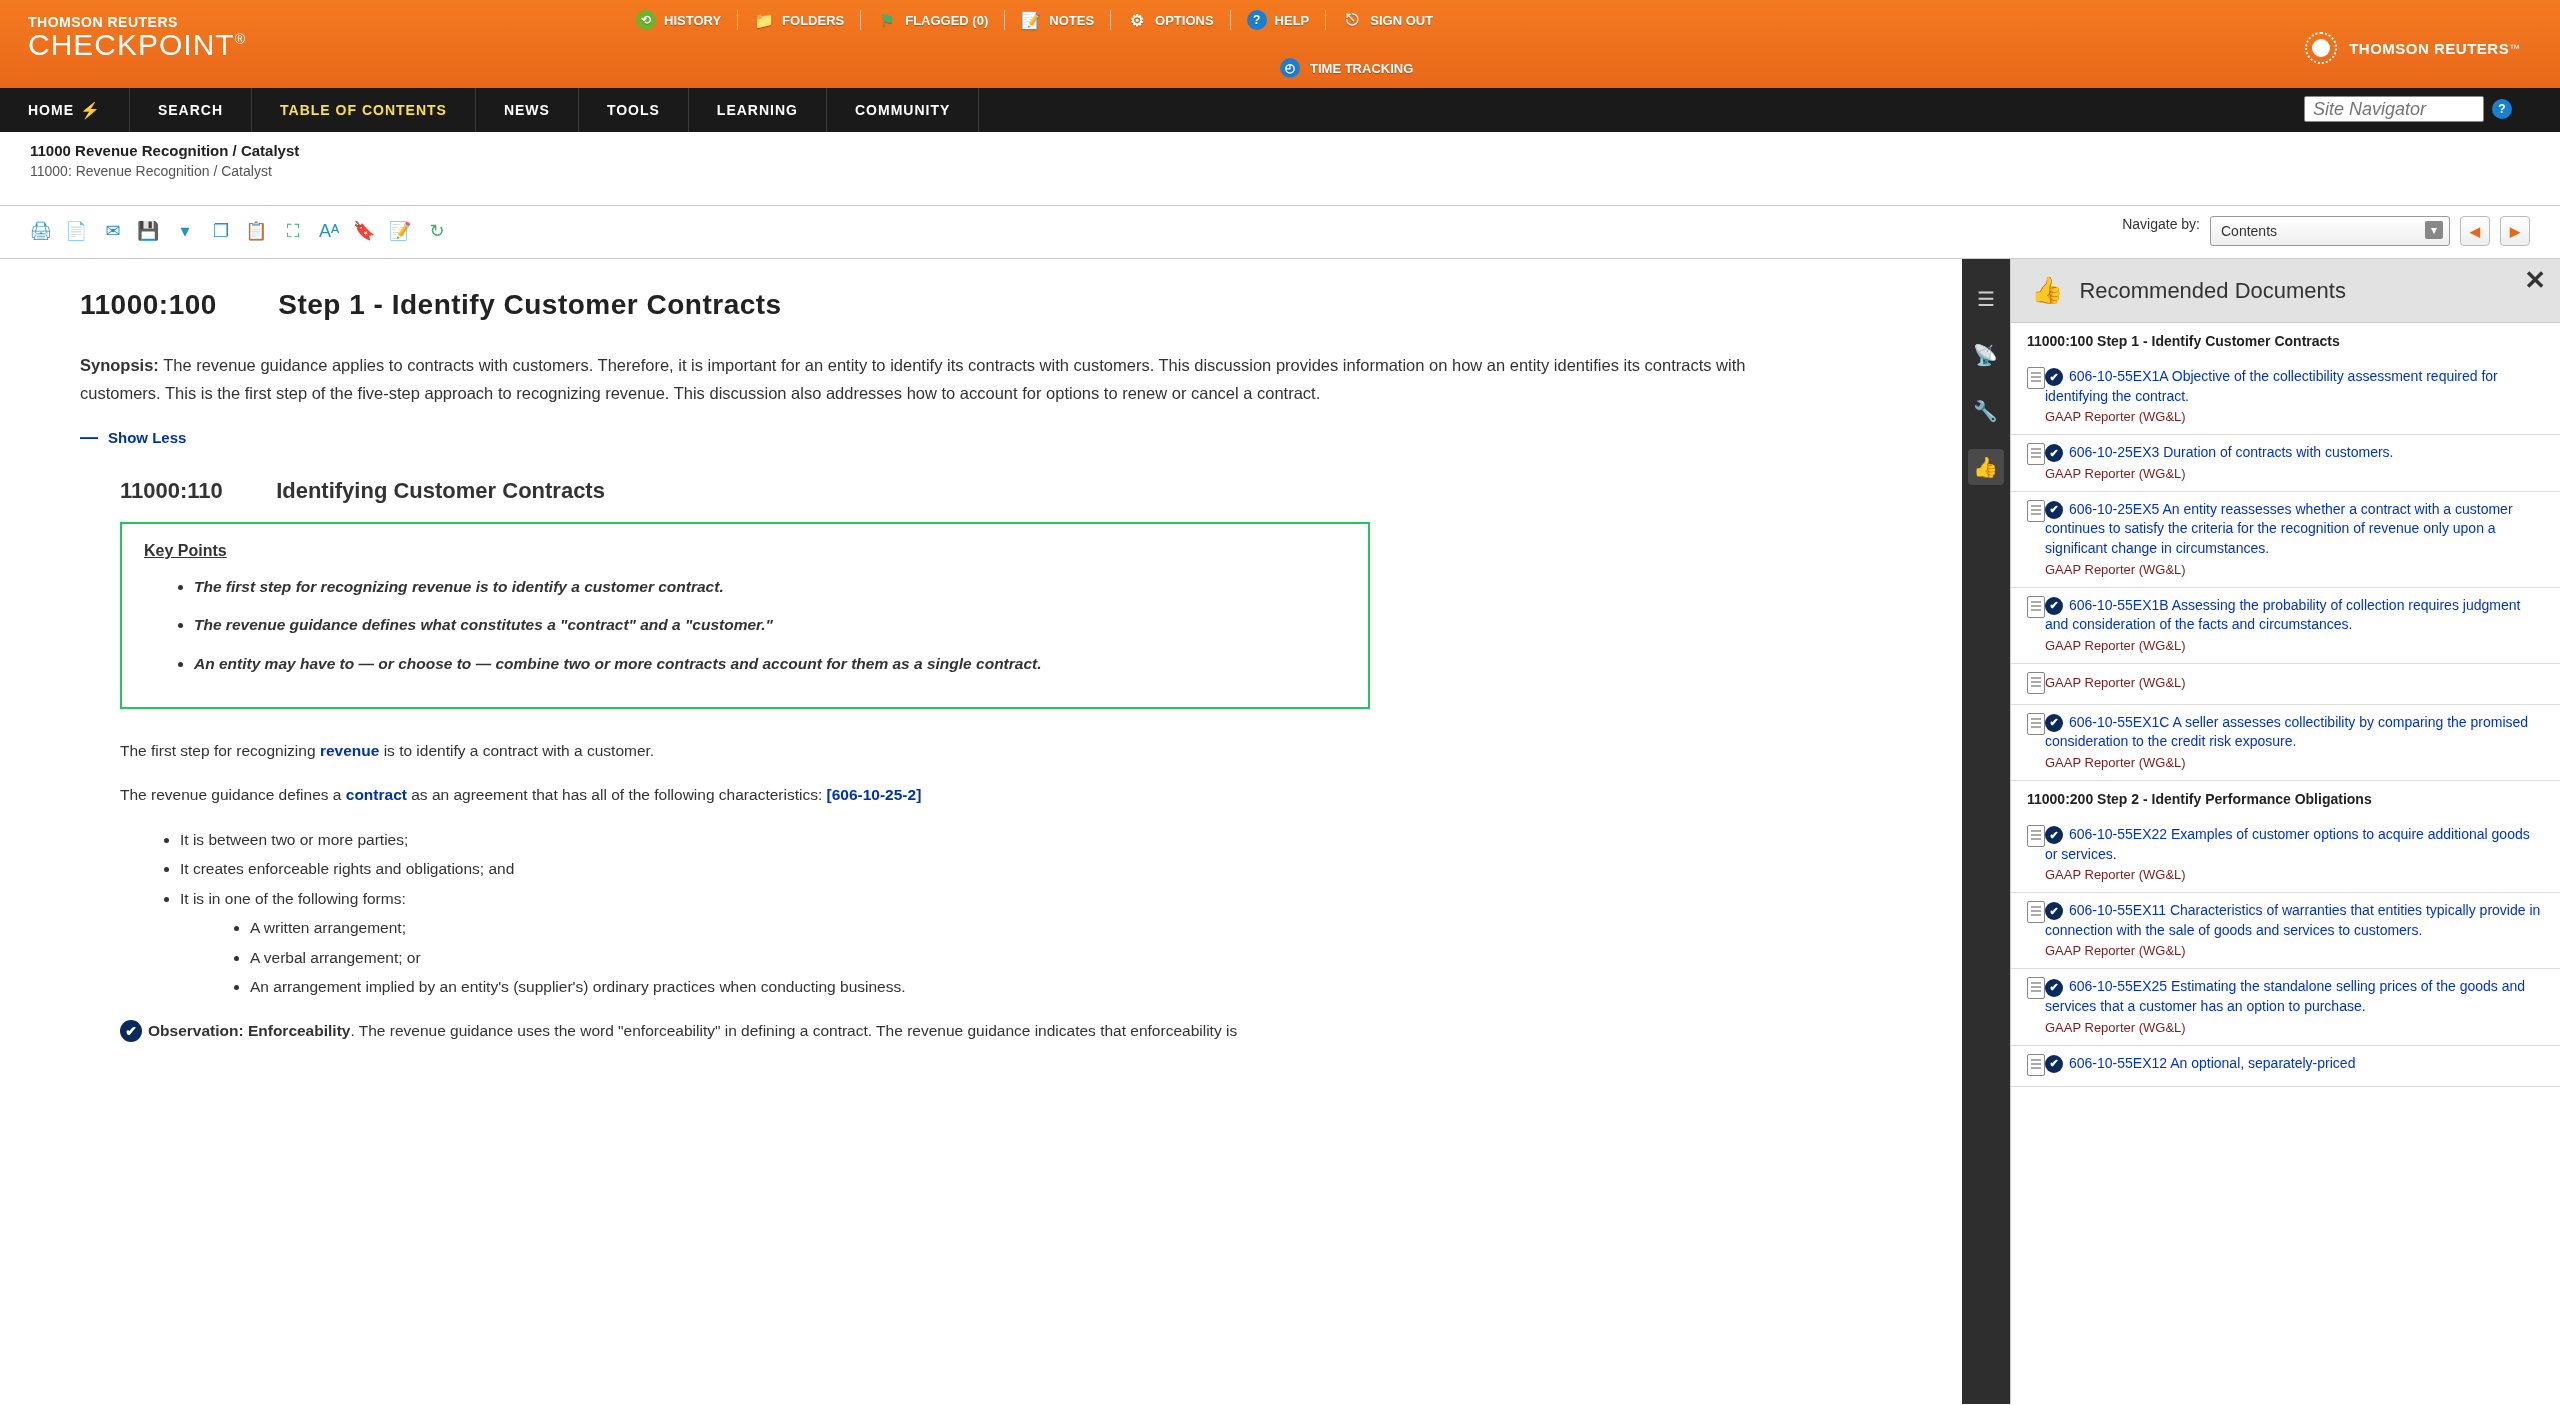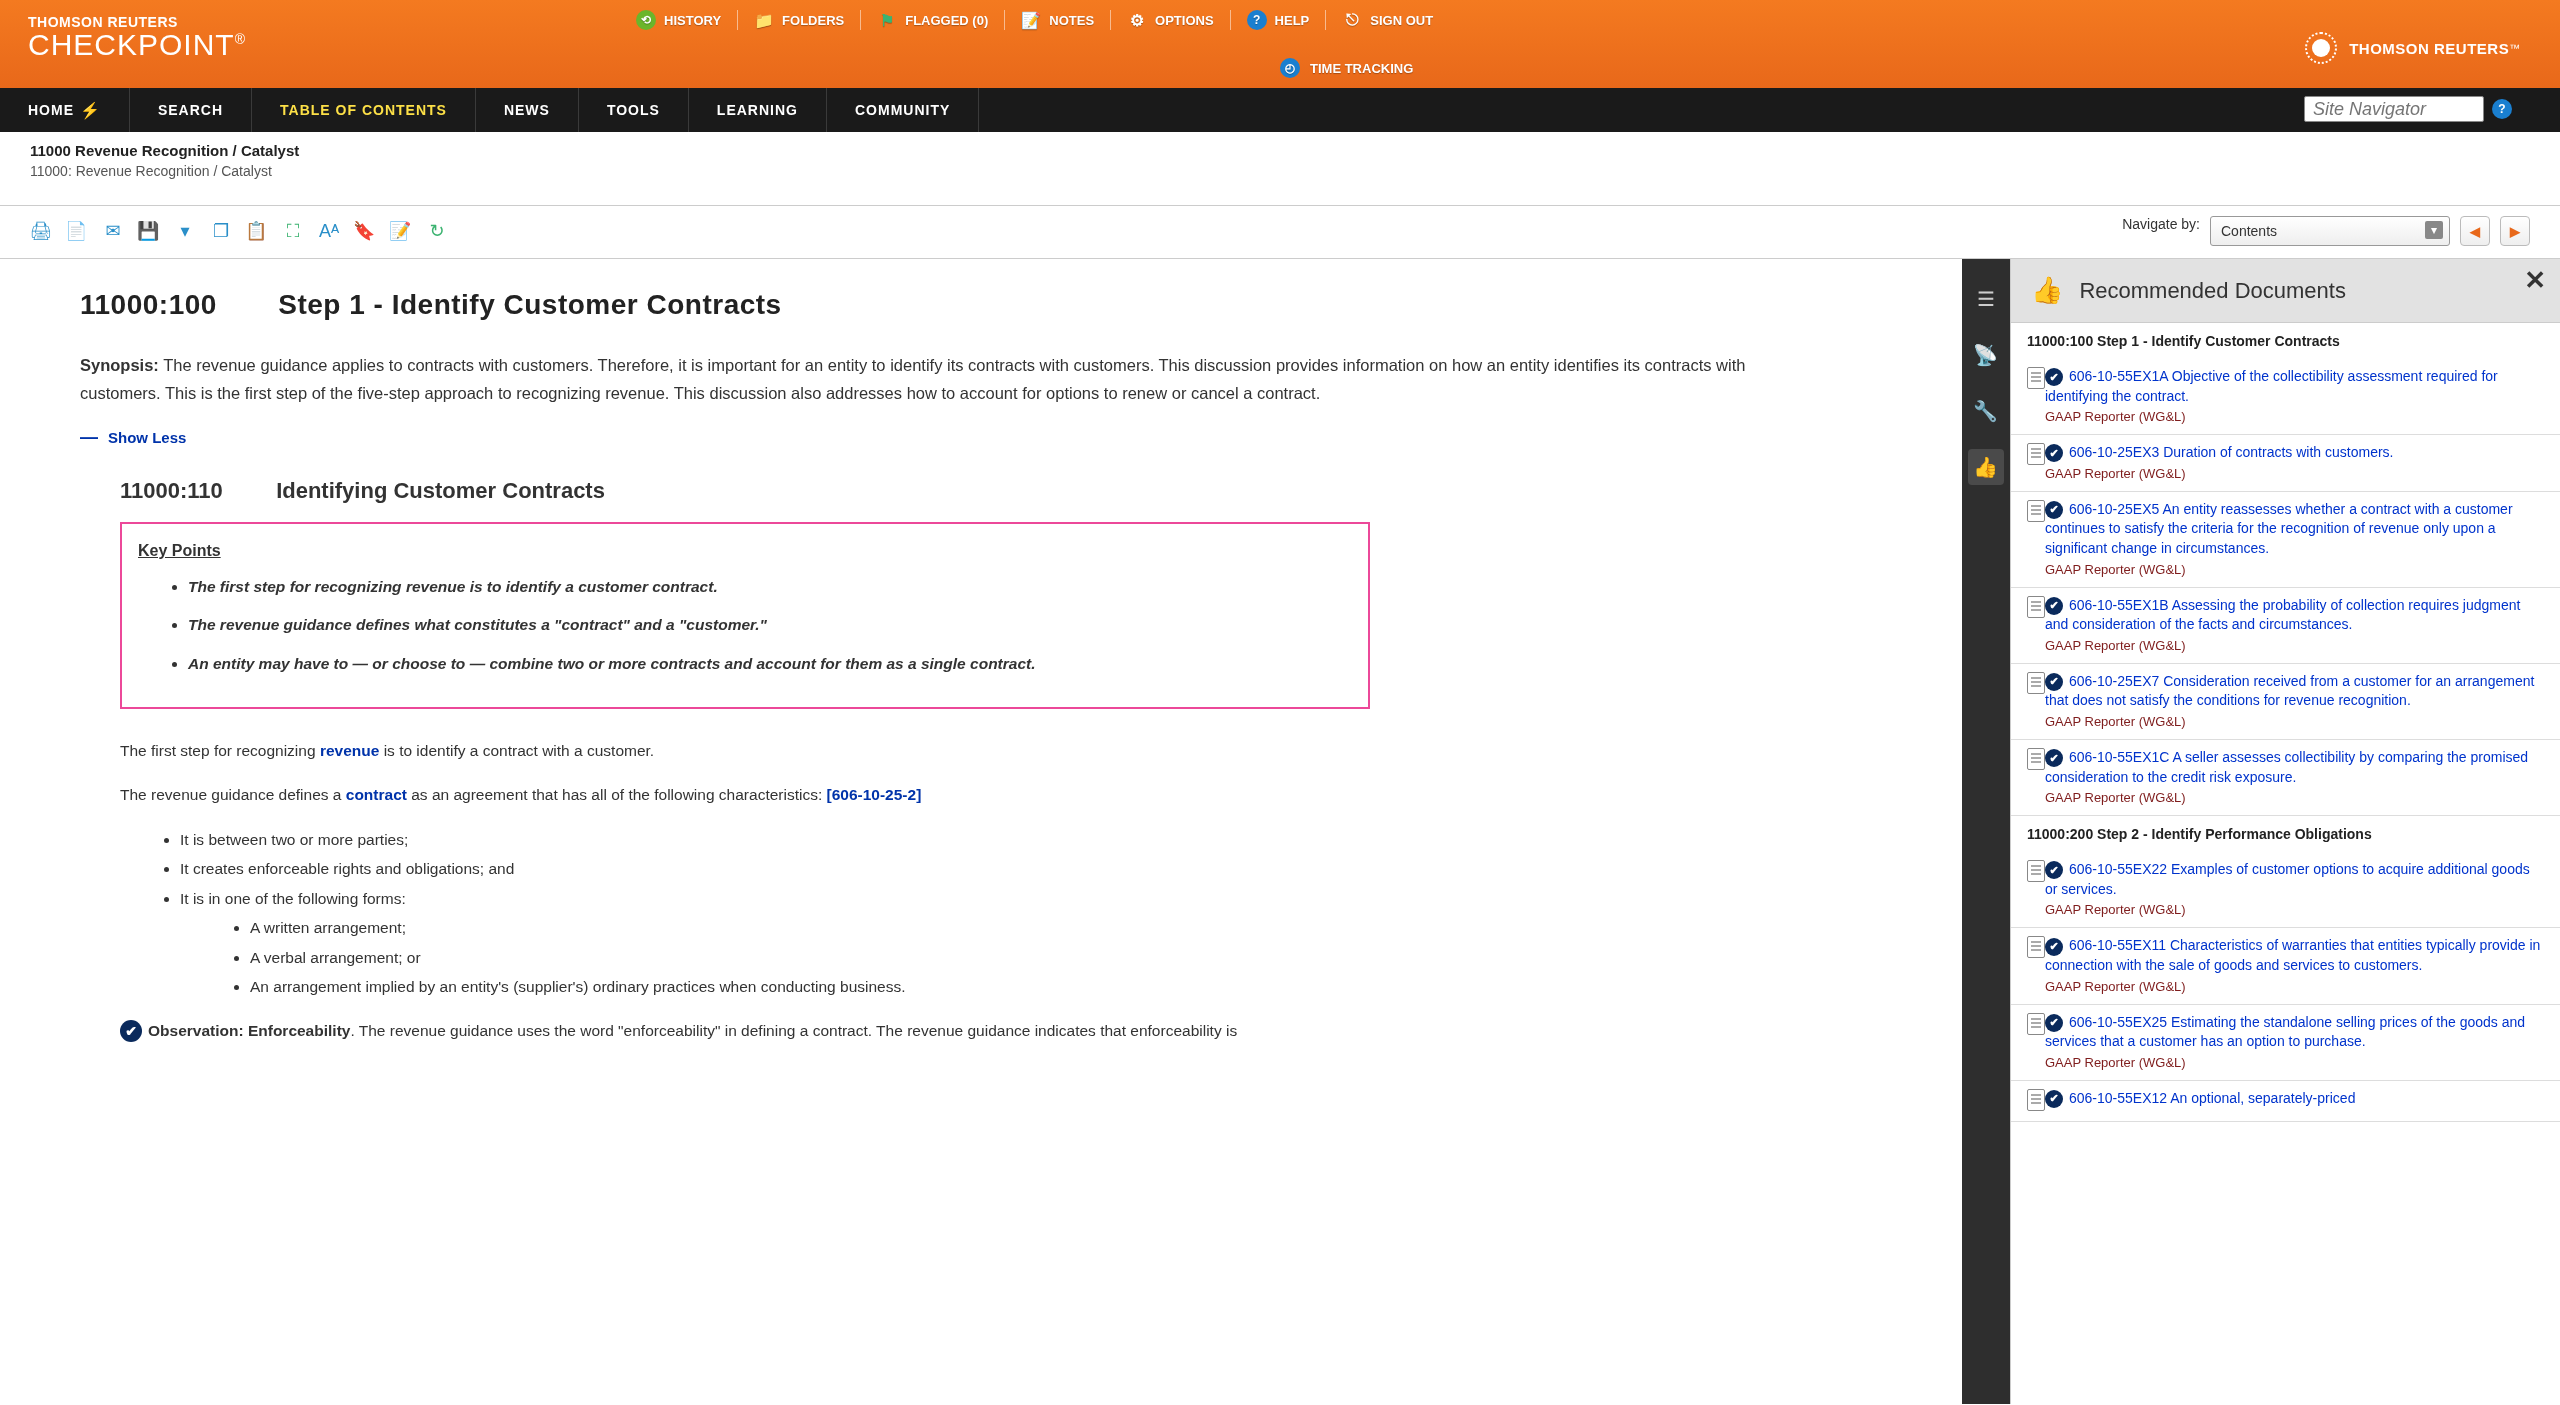--- a/index.html
+++ b/index.html
@@ -69,21 +69,21 @@
   .synopsis { font-size: 16.5px; line-height: 1.7; margin-bottom: 20px; max-width: 1750px; }
   .synopsis-label { font-weight: 700; }
   
   .show-less { color: #0033aa; font-weight: 700; font-size: 15px; cursor: pointer; display:flex; align-items:center; gap:10px; margin-bottom: 30px; }
   .show-less .minus { font-size:18px; font-weight:700; }
   
   .subsection { margin-left: 40px; max-width: 1700px; }
   .sub-heading { font-size: 22px; font-weight: 700; margin-bottom: 18px; }
   .sub-heading .sid { display:inline-block; min-width: 150px; }
   
-  .key-box { border: 2px solid #ec4899; padding: 18px 16px; margin-bottom: 28px; max-width: 1250px; }
+  .key-box { border: 2px solid #22c55e; padding: 18px 22px; margin-bottom: 28px; max-width: 1250px; }
   .key-title { font-weight: 700; text-decoration: underline; font-size: 16px; margin-bottom: 14px; }
   .key-list { list-style: disc; margin-left: 50px; }
   .key-list li { font-style: italic; font-weight: 700; font-size: 15.5px; line-height: 1.7; margin-bottom: 12px; }
   
   .body-p { font-size: 15.5px; line-height: 1.8; margin-bottom: 16px; }
   .body-p a, .link { color: #0033aa; font-weight: 700; cursor: pointer; }
   .bracket-link { color: #0033aa; font-weight: 700; }
   .inner-list { list-style: disc; margin-left: 60px; }
   .inner-list li { font-size: 15.5px; line-height: 1.9; }
   .inner-list-2 { list-style: disc; margin-left: 130px; margin-bottom: 16px; }
@@ -300,21 +300,20 @@
         <div class="rec-item">
           <div class="rec-doc-icon"></div>
           <div class="rec-item-text">
             <div class="rec-link"><span class="rec-link-icon">✔</span>606-10-55EX1B Assessing the probability of collection requires judgment and consideration of the facts and circumstances.</div>
             <div class="rec-source">GAAP Reporter (WG&amp;L)</div>
           </div>
         </div>
         <div class="rec-item">
           <div class="rec-doc-icon"></div>
           <div class="rec-item-text">
-            <div class="rec-link"><span class="rec-link-icon">✔</span>606-10-25EX7 Consideration received from a customer for an arrangement that does not satisfy the conditions for revenue recognition.</div>
             <div class="rec-source">GAAP Reporter (WG&amp;L)</div>
           </div>
         </div>
         <div class="rec-item">
           <div class="rec-doc-icon"></div>
           <div class="rec-item-text">
             <div class="rec-link"><span class="rec-link-icon">✔</span>606-10-55EX1C A seller assesses collectibility by comparing the promised consideration to the credit risk exposure.</div>
             <div class="rec-source">GAAP Reporter (WG&amp;L)</div>
           </div>
         </div>

